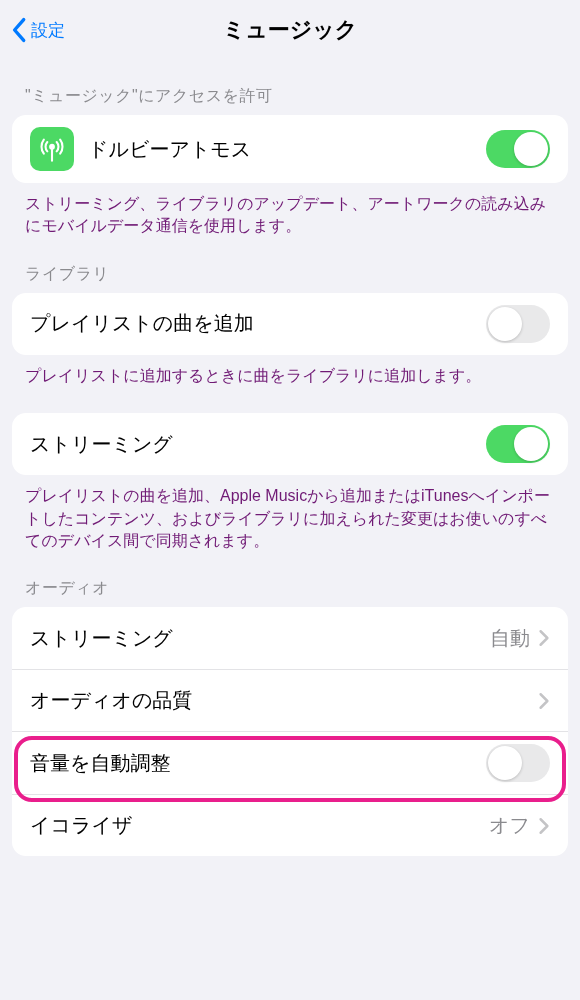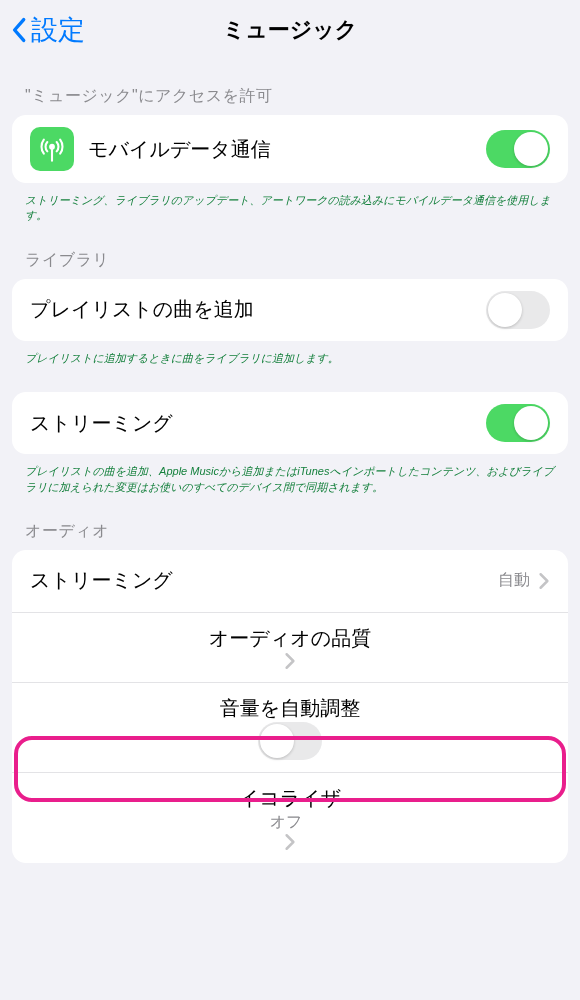--- a/index.html
+++ b/index.html
@@ -15,21 +15,21 @@
       height: 60px;
       display: flex;
       align-items: center;
       position: relative;
       padding: 0 10px;
     }
     .back-btn {
       display: flex;
       align-items: center;
       color: #007aff;
-      font-size: 27px;
+      font-size: 17px;
     }
     .back-btn svg { width: 17px; height: 26px; margin-right: 4px; }
     .header-title {
       position: absolute;
       left: 50%;
       transform: translateX(-50%);
       font-size: 22px;
       font-weight: 600;
       text-align: right;
     }
@@ -45,58 +45,57 @@
       border-radius: 14px;
       overflow: hidden;
     }
     .cell {
       display: flex;
       align-items: center;
       min-height: 62px;
       padding: 12px 18px;
       font-size: 20px;
     }
-    .cell + .cell { border-top: 1px solid #e3e3e6; flex-direction: column; }
+    .cell + .cell { border-top: 1px solid #e3e3e6; }
     .cell-icon {
       width: 44px; height: 44px;
       border-radius: 10px;
       background: #4cd964;
       display: flex;
       align-items: center;
       justify-content: center;
       margin-right: 14px;
       flex-shrink: 0;
     }
     .cell-label { flex: 1; }
-    .cell-value { color: #8a8a8e; font-size: 16px; margin-right: 8px; }
+    .cell-value { color: #8a8a8e; font-size: 20px; margin-right: 8px; }
     .chevron { width: 12px; height: 18px; flex-shrink: 0; }
     .toggle {
       width: 64px; height: 38px;
       border-radius: 19px;
       position: relative;
       flex-shrink: 0;
     }
     .toggle-on { background: #4cd964; }
     .toggle-off { background: #e9e9ea; }
     .toggle-knob {
       width: 34px; height: 34px;
       border-radius: 50%;
       background: #fff;
       position: absolute;
       top: 2px;
       box-shadow: 0 1px 3px rgba(0,0,0,0.2);
     }
     .toggle-on .toggle-knob { right: 2px; }
     .toggle-off .toggle-knob { left: 2px; }
     .footer-text {
-      font-size: 11px;
-      color: #15803d;
+      font-size: 16px;
+      color: #701a75;
       padding: 10px 25px 0 25px;
       line-height: 1.4;
-      font-style: italic;
     }
     .highlight {
       position: absolute;
       border: 4px solid #e91e8c;
       border-radius: 18px;
       pointer-events: none;
     }
   </style>
 </head>
 <body>
@@ -119,21 +118,21 @@
           <g stroke="#fff" stroke-width="1.8" fill="none" stroke-linecap="round">
             <circle cx="12" cy="10" r="1.6" fill="#fff"></circle>
             <path d="M8 6 A6 6 0 0 0 8 14"></path>
             <path d="M16 6 A6 6 0 0 1 16 14"></path>
             <path d="M5 4 A10 10 0 0 0 5 16"></path>
             <path d="M19 4 A10 10 0 0 1 19 16"></path>
             <line x1="12" y1="11" x2="12" y2="22"></line>
           </g>
         </svg>
     </div>
-    <div class="cell-label">モバイルデータ通信</div>
+    <div class="cell-label">ドルビーアトモス</div>
     <div class="toggle toggle-on">
         <div class="toggle-knob"></div>
       </div>
   </div>
 </div>
 <div class="footer-text">ストリーミング、ライブラリのアップデート、アートワークの読み込みにモバイルデータ通信を使用します。</div>
 
 <div class="section-label">ライブラリ</div>
 <div class="cell-group">
   <div class="cell">

